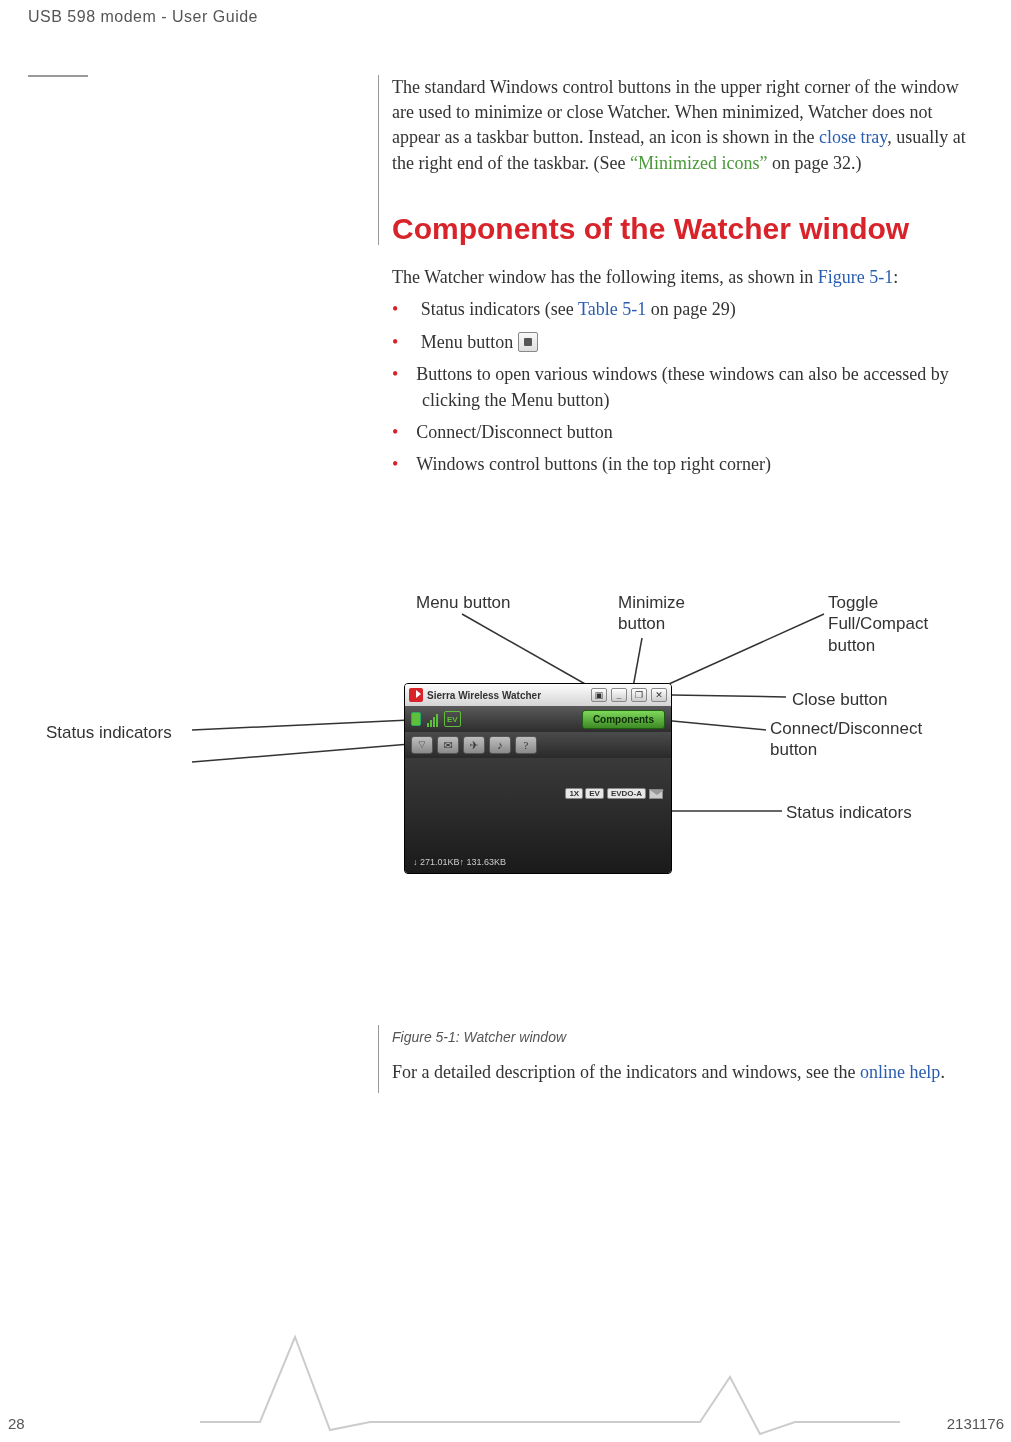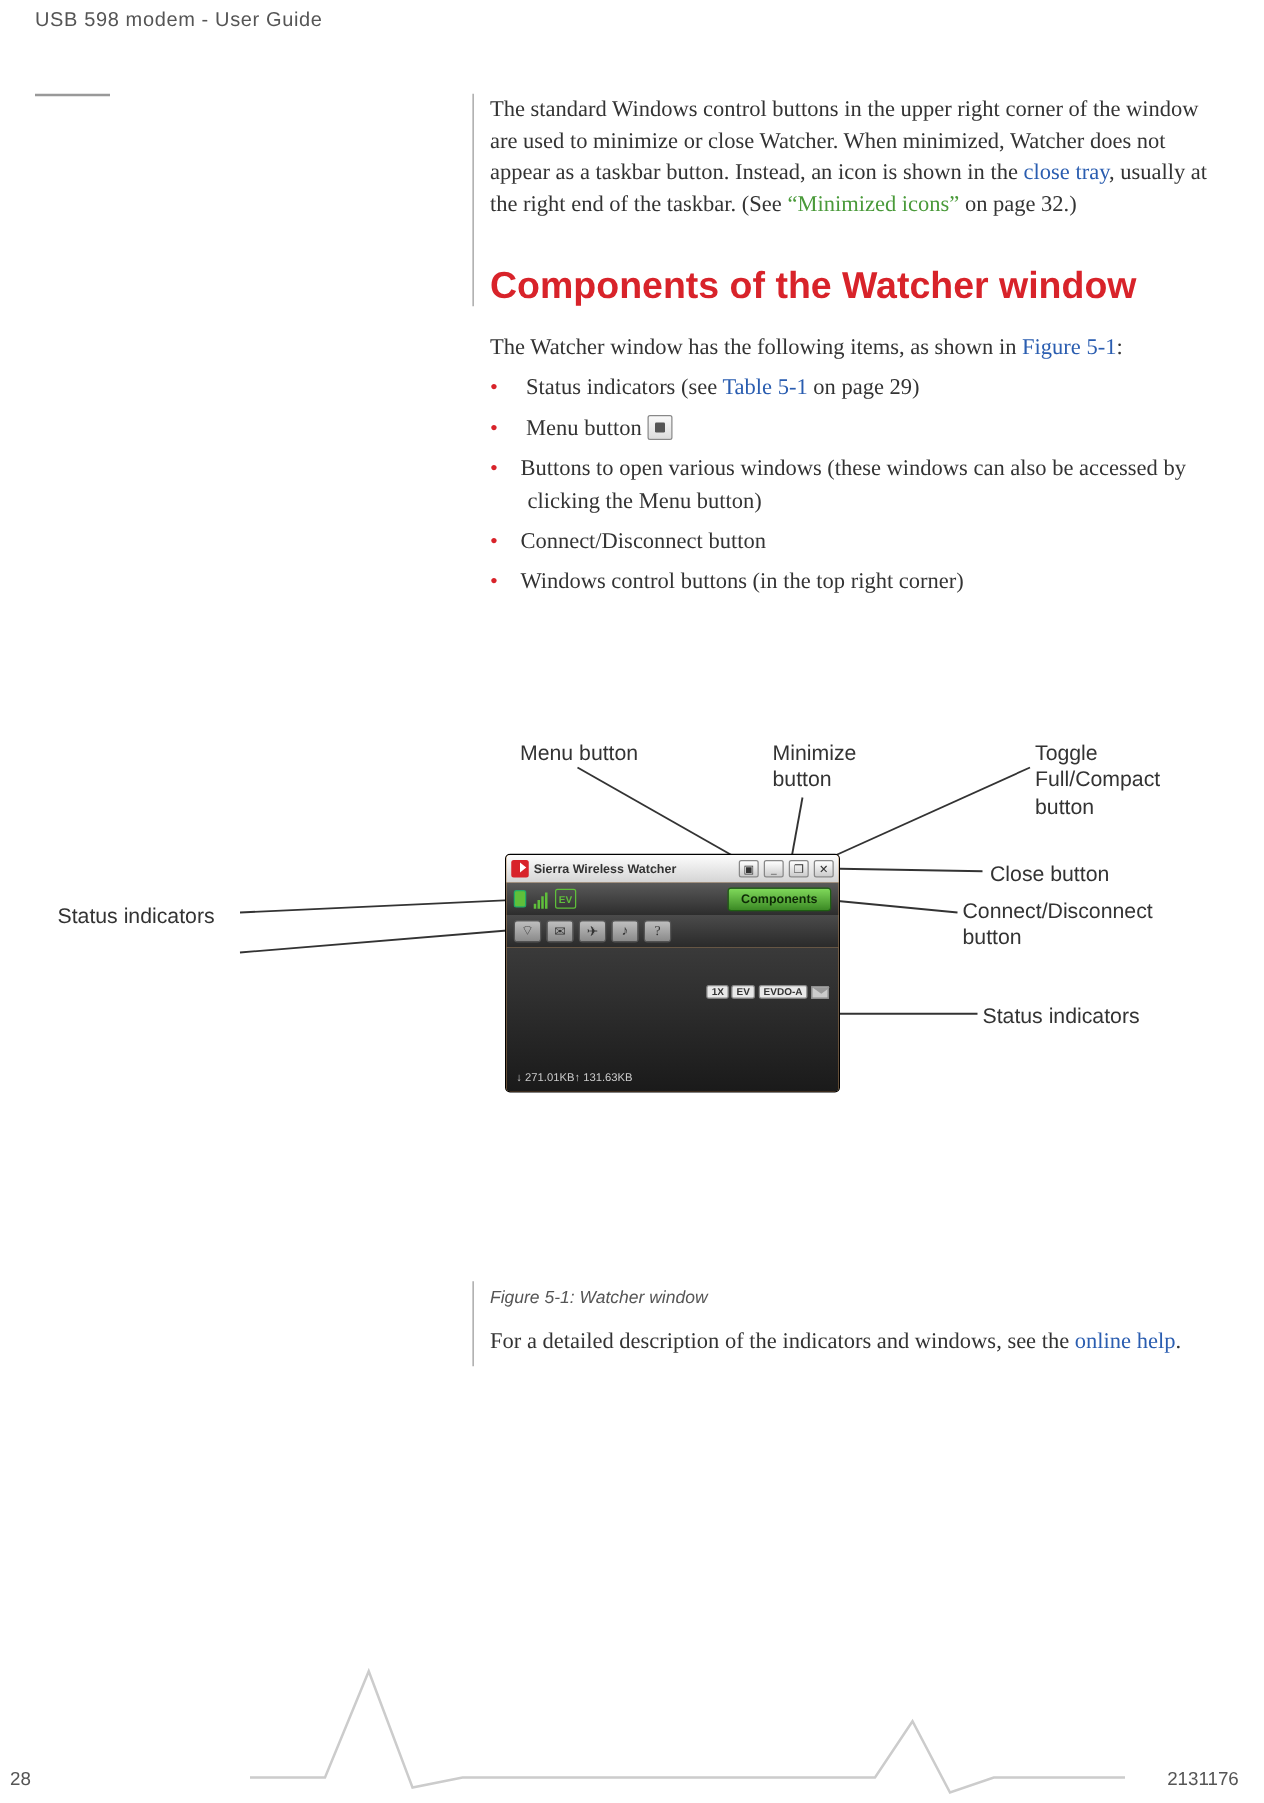--- a/index.html
+++ b/index.html
@@ -227,21 +227,21 @@
       position: absolute;
       bottom: 10px;
       width: 100%;
       display: flex;
       justify-content: space-between;
       font-family: Arial, sans-serif;
       font-size: 15px;
       color: #555;
     }
     .footer .pg { margin-left: 8px; }
-    .footer .doc { margin-right: 20px; }
+    .footer .doc { margin-right: 7px; }
     svg.wires { position:absolute; top:0; left:0; pointer-events:none; }
     .wave { position:absolute; bottom:0; left:200px; width:700px; height:130px; }
   </style>
 </head>
 <body>
 
 <div class="header">USB 598 modem - User Guide</div>
 <div class="header-rule"></div>
 <div class="vert-rule"></div>
 <div class="vert-rule2"></div>

